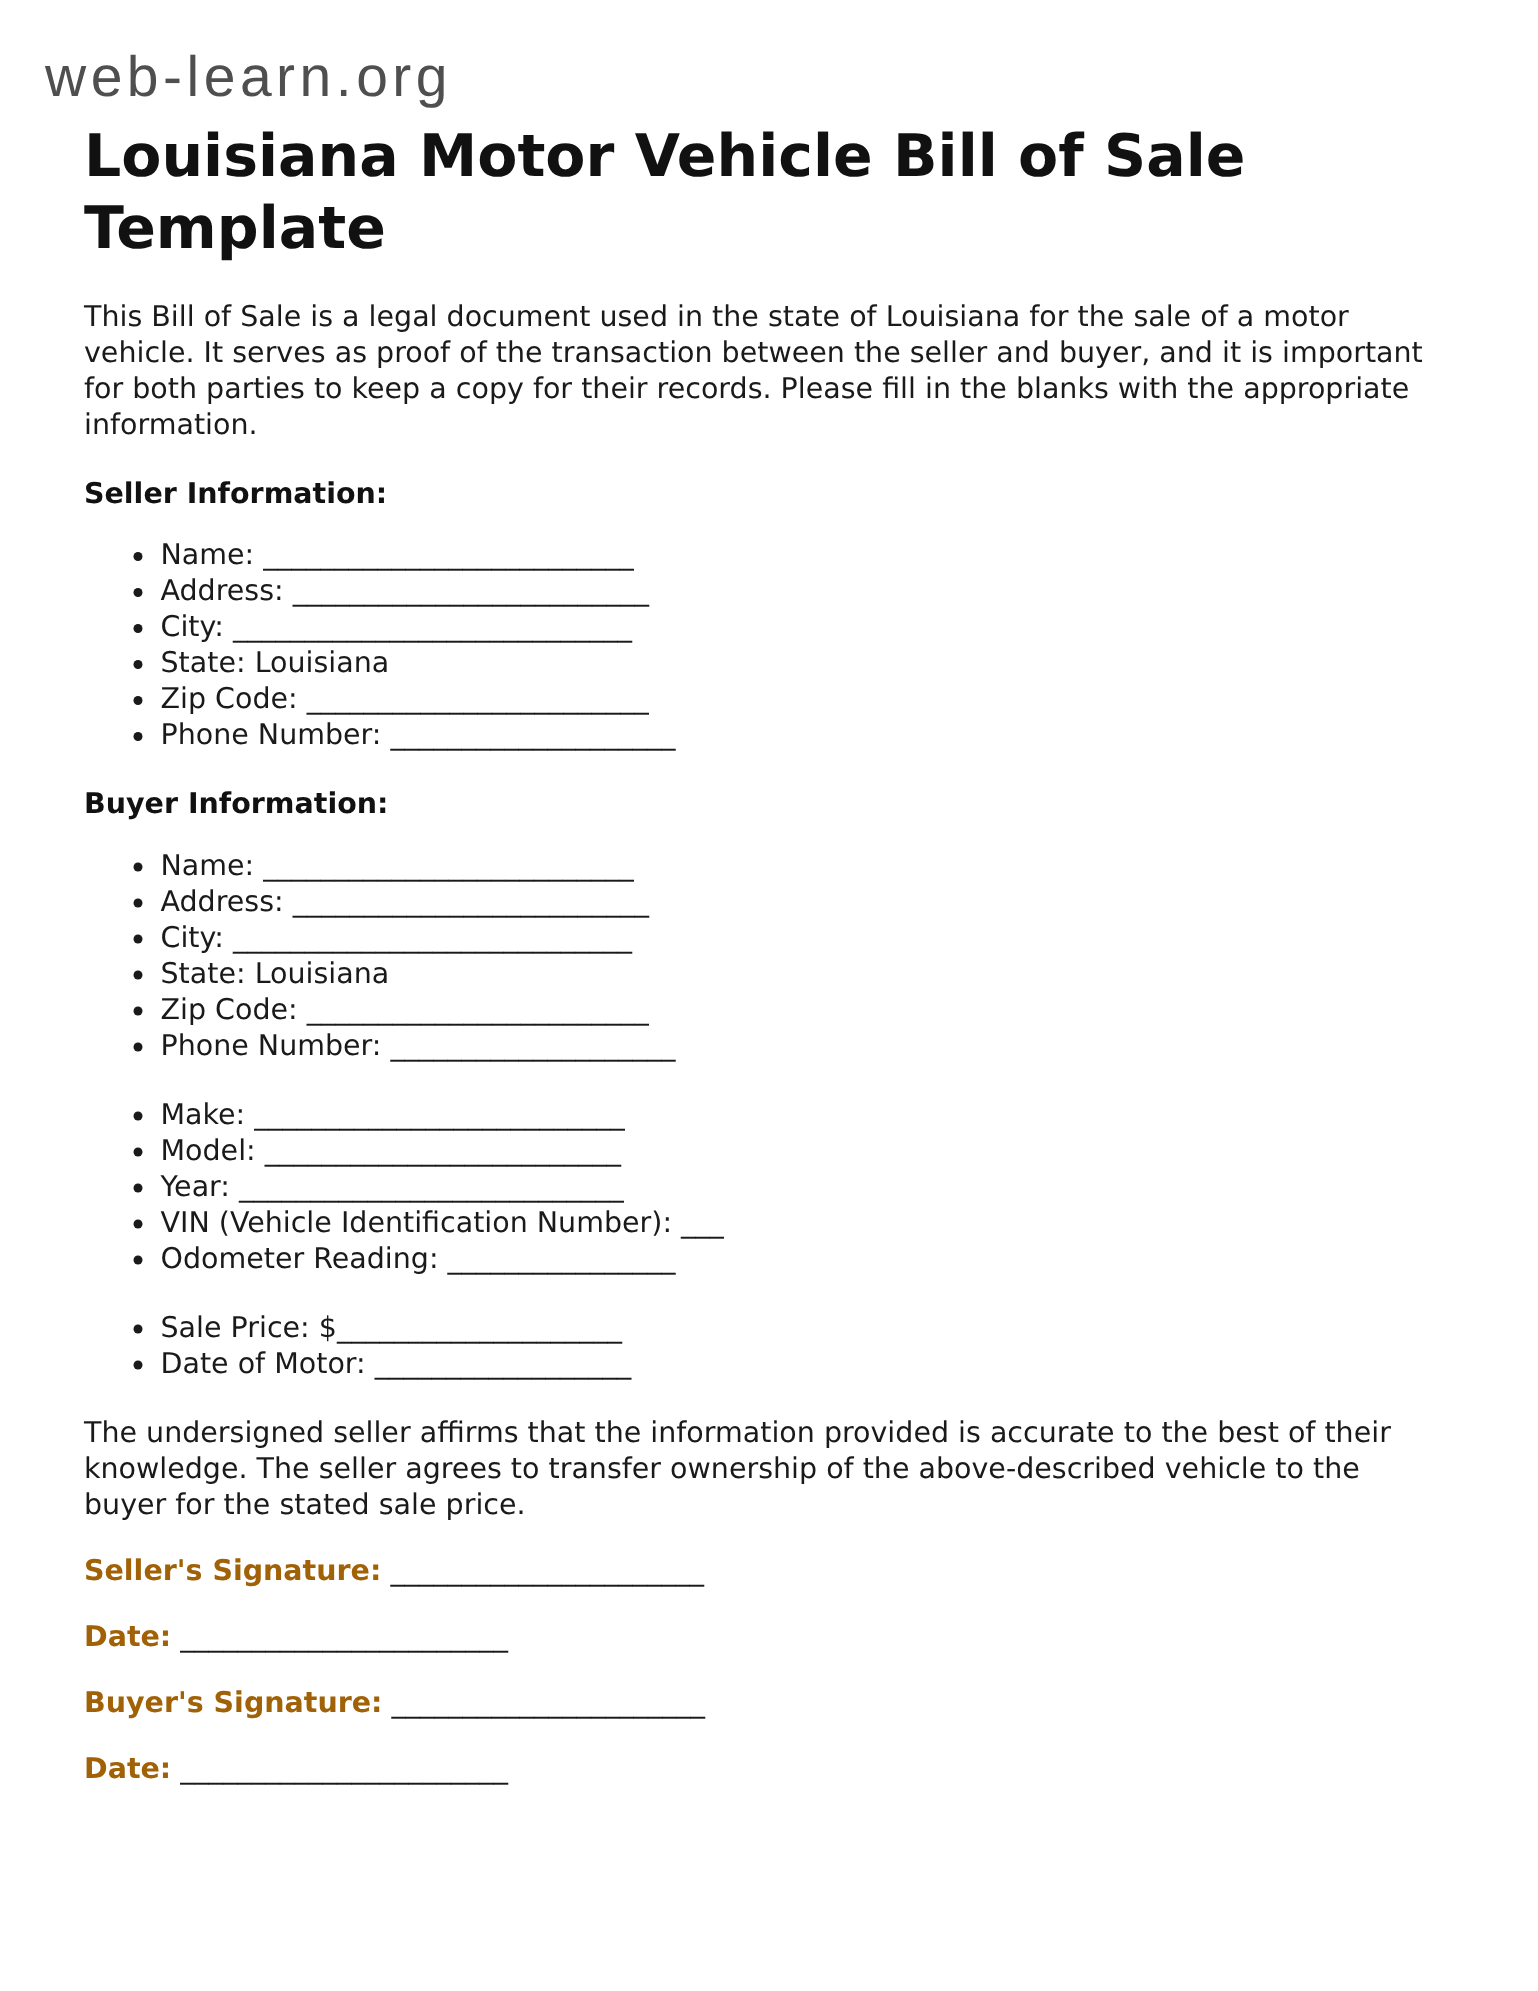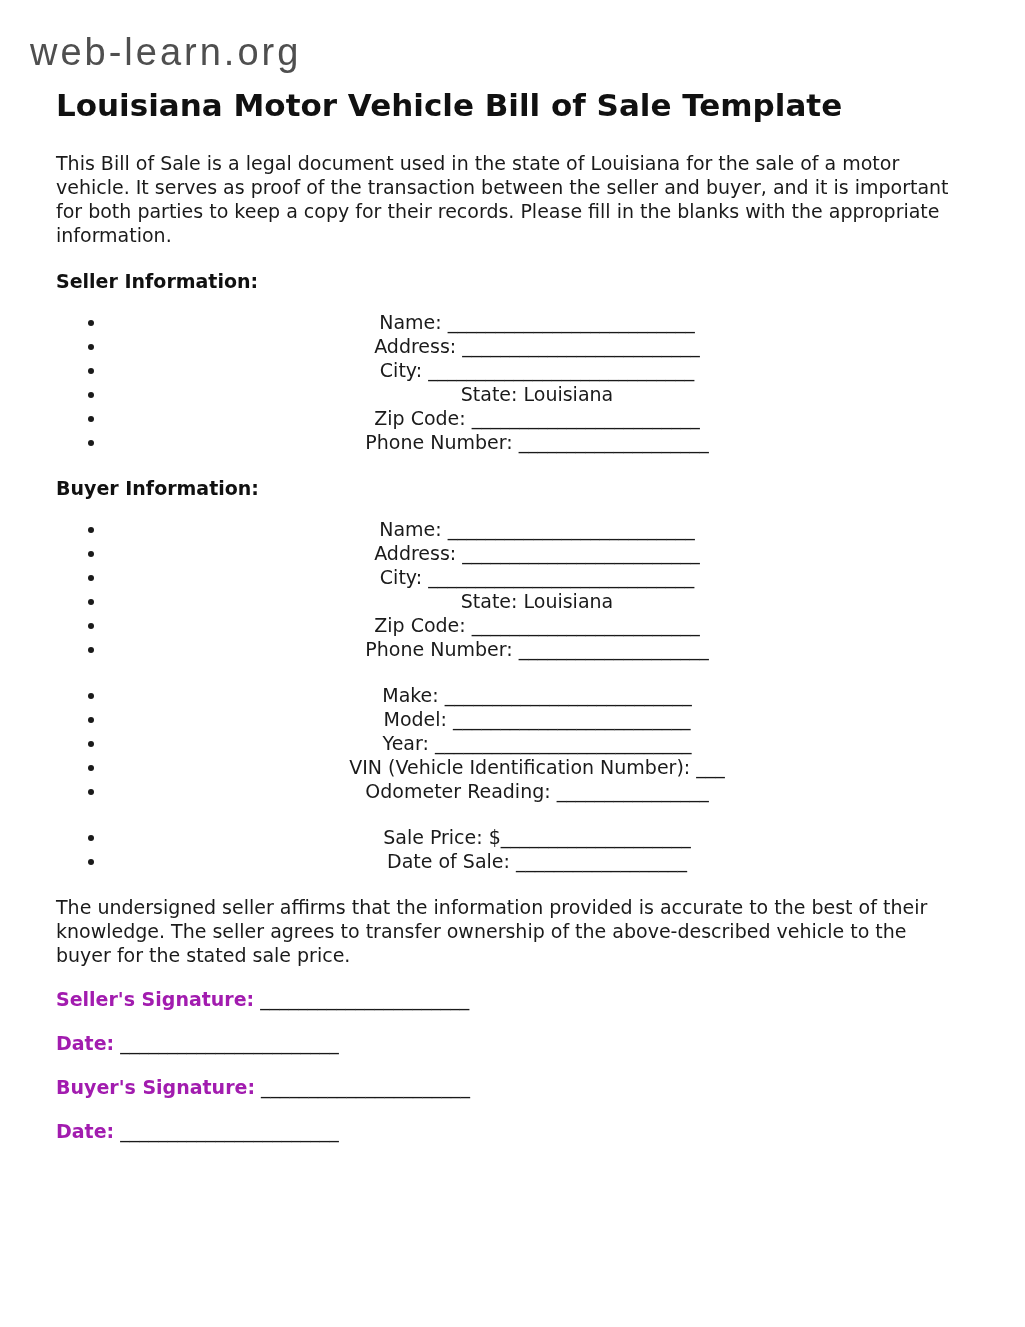--- a/index.html
+++ b/index.html
@@ -17,21 +17,21 @@
   .brand {
     font-family: Liberation Sans, sans-serif;
     font-size: 38px;
     line-height: 38px;
     letter-spacing: 3px;
     color: #4f4f4f;
     margin-left: -26px;
     white-space: nowrap;
   }
   h1 {
-    font-size: 31px;
+    font-size: 39px;
     line-height: 48px;
     font-weight: bold;
     color: #111111;
     margin: 10px 0 22px 0;
   }
   p { margin: 22px 0; }
   p.intro { margin: 0 0 22px 0; }
   p.sec-heading {
     font-weight: bold;
     color: #111111;
@@ -39,25 +39,24 @@
   }
   ul.field-list {
     margin: 0 0 22px 0;
     padding-left: 51px;
     list-style: disc;
   }
   ul.field-list li {
     line-height: 24px;
     padding: 0;
     margin: 0;
-    text-align: center;
   }
   p.affirm { margin: 22px 0 0 0; }
   p.sig { margin: 20px 0; }
-  p.sig strong { color: #a21caf; }
+  p.sig strong { color: #a16207; }
   .fill { white-space: nowrap; }
 </style>
 </head>
 <body>
 
 <div class="brand">web-learn.org</div>
 
 <h1>Louisiana Motor Vehicle Bill of Sale Template</h1>
 
 <p class="intro">This Bill of Sale is a legal document used in the state of Louisiana for the sale of a motor vehicle. It serves as proof of the transaction between the seller and buyer, and it is important for both parties to keep a copy for their records. Please fill in the blanks with the appropriate information.</p>
@@ -110,21 +109,21 @@
       <span class="fill">___</span></li>
     <li><span>Odometer Reading:</span>
       <span class="fill">________________</span></li>
   </ul>
 </div>
 
 <div>
   <ul class="field-list">
     <li><span>Sale Price:</span>
       <span class="fill">$____________________</span></li>
-    <li><span>Date of Sale:</span>
+    <li><span>Date of Motor:</span>
       <span class="fill">__________________</span></li>
   </ul>
 </div>
 
 <p class="affirm">The undersigned seller affirms that the information provided is accurate to the best of their knowledge. The seller agrees to transfer ownership of the above-described vehicle to the buyer for the stated sale price.</p>
 
 <p class="sig"><strong>Seller's Signature:</strong>
   <span class="fill">______________________</span></p>
 
 <p class="sig"><strong>Date:</strong>

